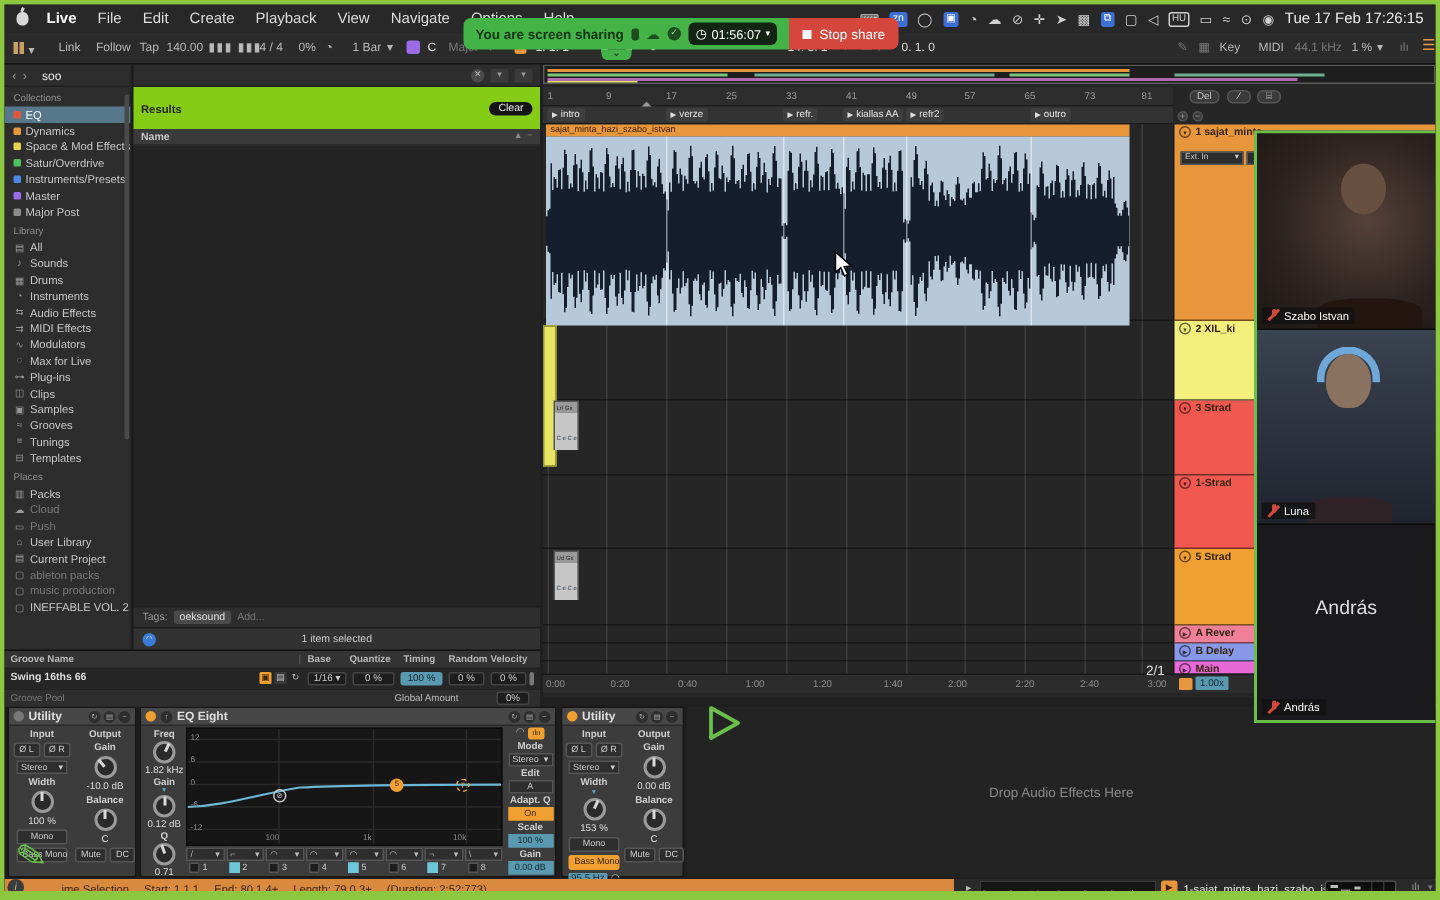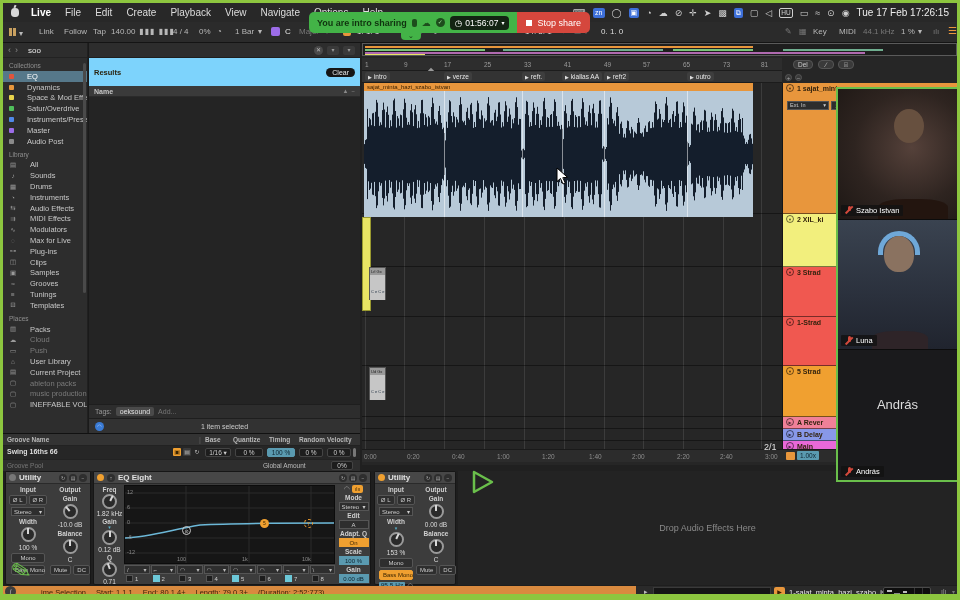--- a/index.html
+++ b/index.html
@@ -42,32 +42,32 @@
   .scalebtn{width:9px;height:9px;background:#9c6ce8;border-radius:2px;top:5px}
   .postab{width:8px;height:8px;background:#e8963c;border-radius:2px;top:6px}
   .tbtn3{color:#e0e0e0}
   .tmenu{color:#e8963c;font-size:10px;top:3px}
   
   .sidebar{position:absolute;left:0;top:40px;width:84px;height:390px;background:#2d2d2d;overflow:hidden;z-index:4}
   .search-row{height:15px;display:flex;align-items:center;gap:4px;padding-left:5px;background:#2d2d2d;border-bottom:1px solid #222}
   .chev{color:#8a8a8a;font-size:9px}
   .searchtxt{color:#e8e8e8;font-size:8px;margin-left:6px}
   .shead{height:13px;padding:4px 0 0 6px;font-size:6.5px;color:#8f8f8f}
-  .sitem{height:10.8px;display:flex;align-items:center;gap:13px;padding-left:6px;font-size:7.5px;color:#c8c8c8;white-space:nowrap}
+  .sitem{height:10.8px;display:flex;align-items:center;gap:3px;padding-left:6px;font-size:7.5px;color:#c8c8c8;white-space:nowrap}
   .sitem.ssel{background:#56788a;color:#fff}
   .sitem.sdim{color:#7a7a7a}
   .swatch{width:5px;height:5px;border-radius:1px;flex:0 0 auto}
   .sglyph{width:8px;font-size:6.5px;color:#9a9a9a;text-align:center;flex:0 0 auto}
   .sscroll{position:absolute;right:1px;top:20px;width:3px;height:230px;background:#4a4a4a;border-radius:2px}
   
   .results{position:absolute;left:85px;top:40px;width:272px;height:390px;background:#242424;z-index:4;border-left:1px solid #1a1a1a}
   .r-top{height:15px;background:#2d2d2d;border-bottom:1px solid #1e1e1e;display:flex;align-items:center;justify-content:flex-end;gap:4px;padding-right:5px}
   .r-x{width:9px;height:9px;border-radius:50%;background:#4a4a4a;color:#bbb;font-size:6px;line-height:9px;text-align:center}
   .r-dd{width:12px;height:9px;background:#3a3a3a;border-radius:2px;color:#999;font-size:6px;line-height:9px;text-align:center}
-  .r-head{height:12px;background:#7dd3fc;display:flex;align-items:center;padding:14px 5px}
+  .r-head{height:12px;background:#84cc16;display:flex;align-items:center;padding:14px 5px}
   .r-head .t{font-size:7.5px;font-weight:bold;color:#2a2410}
   .clearpill{margin-left:auto;background:#151515;color:#e8e8e8;font-size:7px;border-radius:6px;padding:0 6px;line-height:9px}
   .r-cols{height:11px;background:#3a3a3a;display:flex;align-items:center;padding:0 5px;border-bottom:1px solid #2a2a2a}
   .r-cols .t{font-size:7px;color:#c8c8c8;font-weight:bold}
   .r-cols .right{margin-left:auto;display:flex;gap:3px;color:#8a8a8a;font-size:6px}
   .r-item{height:11px;background:#577181;display:flex;align-items:center;gap:3px;padding:0 4px}
   .r-item .ex{color:#dfe8ee;font-size:6px}
   .plugicon{width:10px;height:7px;background:#23282c;border:1px solid #10151a;border-radius:1px;color:#9ab;font-size:5px;line-height:6px;text-align:center}
   .r-item .nm{font-size:7.5px;color:#fff}
   .r-item .tog{margin-left:auto;width:9px;height:5px;background:#e8963c;border-radius:2px}
@@ -282,21 +282,21 @@
           <span class="sicon">≈</span>
           <span class="sicon">⊙</span>
           <span class="sicon">◉</span>
         </div>
       <span class="clock">Tue 17 Feb  17:26:15</span>
     </div>
   </div>
 
   <div class="share">
     <div class="share-green">
-      <span class="share-msg">You are intro sharing</span>
+      <span class="share-msg">You are screen sharing</span>
       <span class="sh-mic"></span>
       <span class="sh-cloud">☁</span>
       <span class="sh-shield">✓</span>
       <span class="timer-pill">
         <span>◷</span>
         <span>01:56:07</span>
         <span style="font-size:6px">▾</span>
       </span>
     </div>
     <div class="share-stop">
@@ -374,21 +374,21 @@
         <div class="sitem">
           <span class="swatch" style="background: rgb(80, 136, 232);"></span>
           <span class="slabel">Instruments/Presets</span>
         </div>
         <div class="sitem">
           <span class="swatch" style="background: rgb(156, 108, 232);"></span>
           <span class="slabel">Master</span>
         </div>
         <div class="sitem">
           <span class="swatch" style="background: rgb(138, 138, 138);"></span>
-          <span class="slabel">Audio Post</span>
+          <span class="slabel">Major Post</span>
         </div>
         <div class="shead">Library</div>
         <div class="sitem">
           <span class="sglyph">▤</span>
           <span class="slabel">All</span>
         </div>
         <div class="sitem">
           <span class="sglyph">♪</span>
           <span class="slabel">Sounds</span>
         </div>

